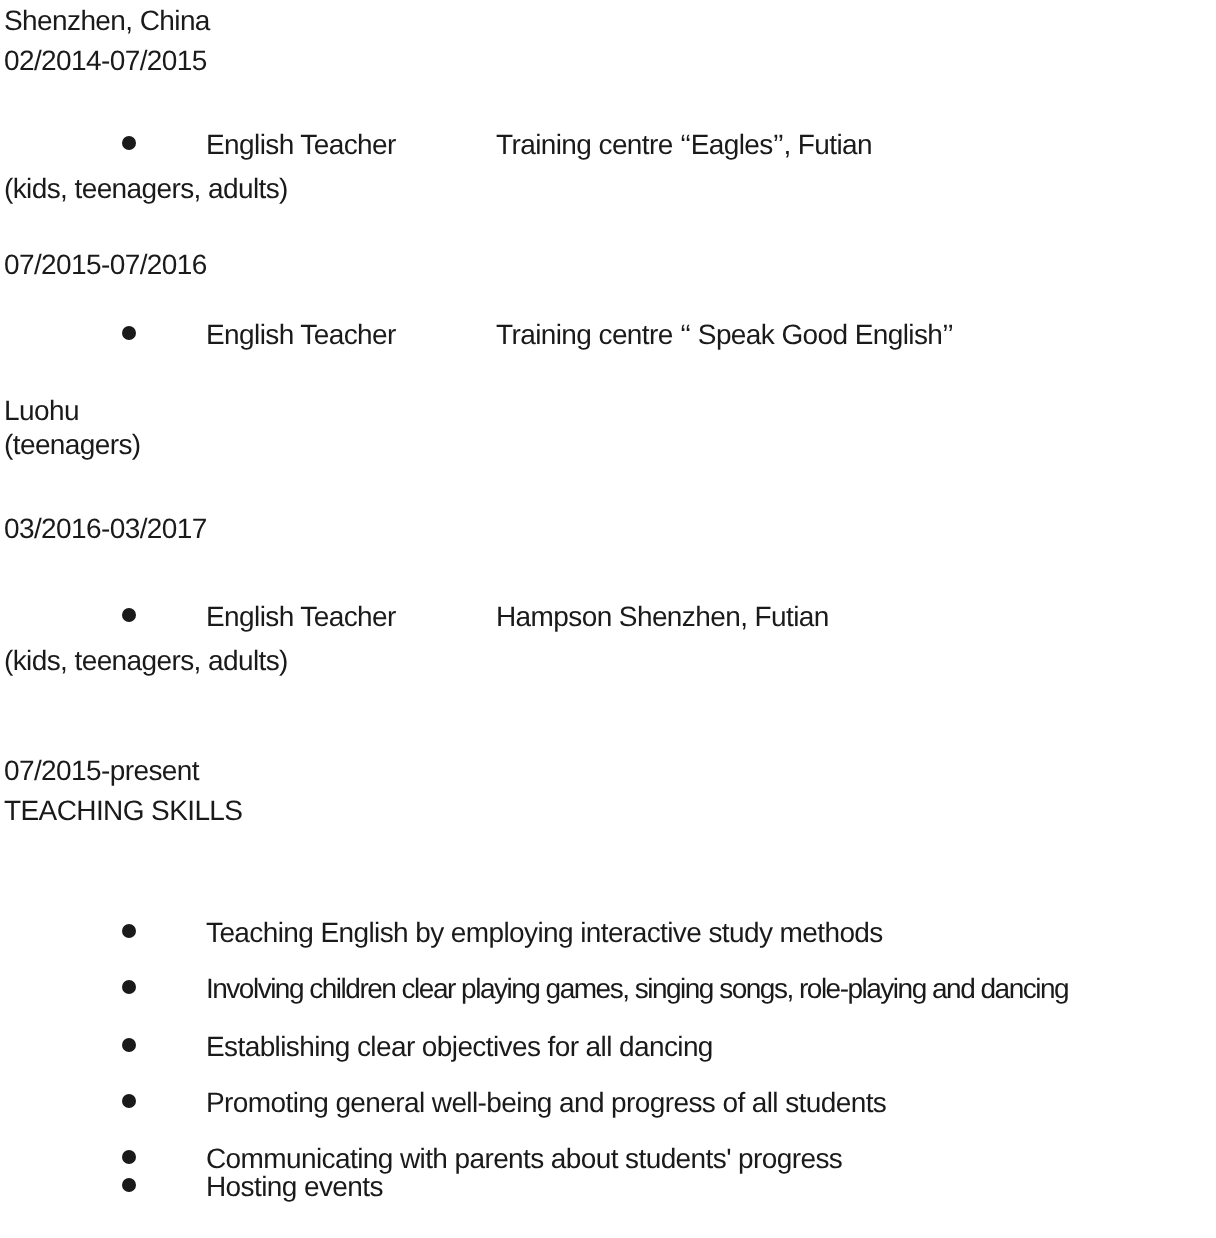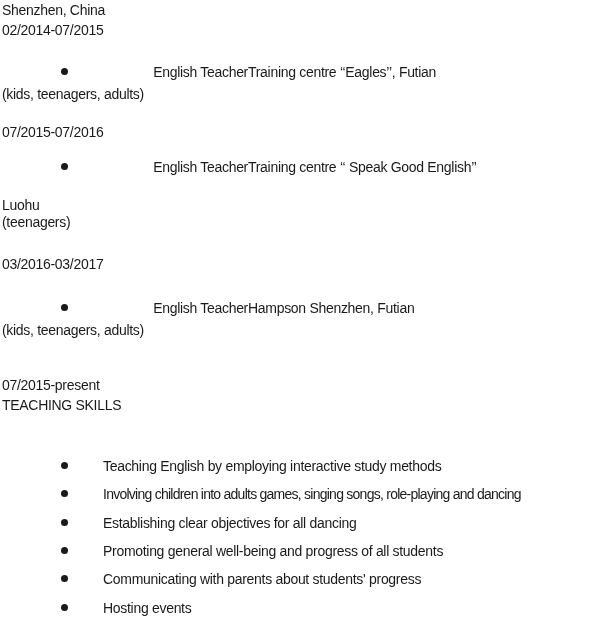--- a/index.html
+++ b/index.html
@@ -8,36 +8,36 @@
     position:relative;width:608px;height:619px;background:#ffffff;
     font-family:"Liberation Sans",sans-serif;
     font-size:14px;letter-spacing:-0.3px;line-height:19px;color:#1a1a1a;
   }
   .ln{position:absolute;left:2px;white-space:pre;}
   .bullet-ln{position:absolute;left:61px;white-space:pre;}
   .dot{
     display:inline-block;width:7px;height:7px;border-radius:50%;
     background:#1a1a1a;margin-right:35px;vertical-align:2px;
   }
-  .title-col{display:inline-block;width:145px;text-align:right;}
+  .title-col{display:inline-block;width:145px;}
   .misspell{
     text-decoration-style:wavy;
     text-decoration-color:#dd3425;
     text-decoration-thickness:1px;
     text-underline-offset:3px;
     text-decoration-skip-ink:none;
   }
   .tight{letter-spacing:-0.75px;}
   
   .y-loc{top:1px}   .y-d1{top:21px}  .y-j1{top:63px}  .y-a1{top:85px}
   .y-d2{top:123px}  .y-j2{top:158px} .y-w2{top:196px} .y-a2{top:213px}
   .y-d3{top:255px}  .y-j3{top:299px} .y-a3{top:321px}
   .y-d4{top:376px}  .y-h{top:396px}
   .y-s0{top:457px}  .y-s1{top:485px} .y-s2{top:514px}
-  .y-s3{top:542px}  .y-s4{top:570px} .y-s5{top:599px}
+  .y-s3{top:542px}  .y-s4{top:570px} .y-s5{top:584px}
 </style>
 </head>
 <body>
 
 <div class="doc">
 
   <div class="ln y-loc"><span class="misspell">Shenzhen,</span><span> China</span></div>
 
   <div class="ln y-d1">02/2014-07/2015</div>
   <div class="bullet-ln y-j1"><span class="dot"></span><span class="title-col">English Teacher</span><span><span>Training centre ‘‘Eagles’’, </span><span class="misspell">Futian</span></span></div>
@@ -50,19 +50,19 @@
 
   <div class="ln y-d3">03/2016-03/2017</div>
   <div class="bullet-ln y-j3"><span class="dot"></span><span class="title-col">English Teacher</span><span><span class="misspell">Hampson</span><span> Shenzhen, </span><span class="misspell">Futian</span></span></div>
   <div class="ln y-a3">(kids, teenagers, adults)</div>
 
   <div class="ln y-d4">07/2015-present</div>
 
   <div class="ln y-h">TEACHING SKILLS</div>
 
   <div class="bullet-ln y-s0"><span class="dot"></span><span>Teaching English by employing interactive study methods</span></div>
-  <div class="bullet-ln y-s1"><span class="dot"></span><span class="tight">Involving children into adults games, singing songs, role-playing and dancing</span></div>
+  <div class="bullet-ln y-s1"><span class="dot"></span><span class="tight">Involving children clear playing games, singing songs, role-playing and dancing</span></div>
   <div class="bullet-ln y-s2"><span class="dot"></span><span>Establishing clear objectives for all dancing</span></div>
   <div class="bullet-ln y-s4"><span class="dot"></span><span>Communicating with parents about students' progress</span></div>
   <div class="bullet-ln y-s3"><span class="dot"></span><span>Promoting general well-being and progress of all students</span></div>
   <div class="bullet-ln y-s5"><span class="dot"></span><span>Hosting events</span></div>
 
 </div>
 
 </body></html>

